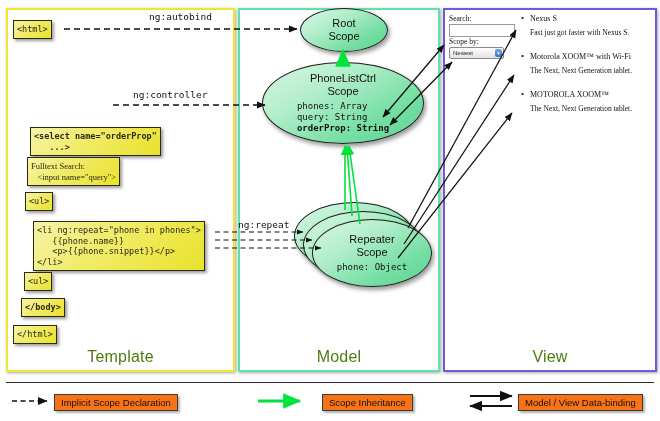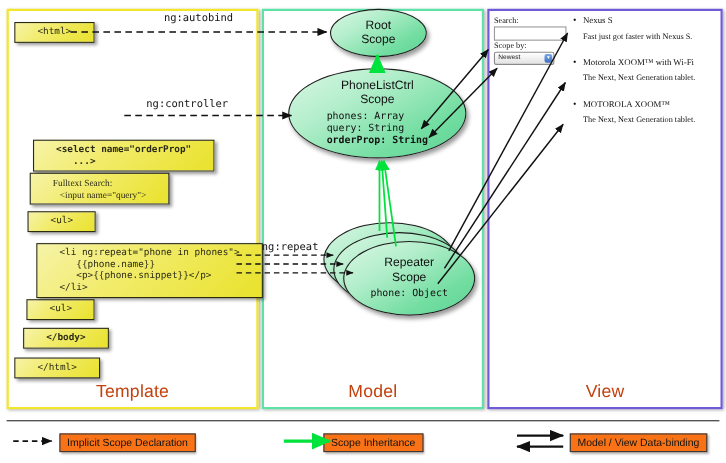--- a/index.html
+++ b/index.html
@@ -13,32 +13,32 @@
   #wires{position:absolute;left:0;top:0;width:660px;height:421px;pointer-events:none;z-index:6;}
 
   
   .col{position:absolute;background:#fff;box-shadow:1px 1px 3px rgba(0,0,0,.35);z-index:1;}
   #col-template{left:6px;top:8px;width:225px;height:360px;border:2px solid #f2e62a;}
   #col-model{left:238px;top:8px;width:198px;height:360px;border:2px solid #5de3a7;}
   #col-view{left:443px;top:8px;width:210px;height:360px;border:2px solid #6f5bd8;text-decoration:underline;}
 
   .col-label{
     position:absolute;bottom:4px;left:0;width:100%;
-    text-align:center;font-size:16px;color:#c2410c;letter-spacing:.2px;
+    text-align:center;font-size:16px;color:#4d7c0f;letter-spacing:.2px;
   }
 
   
   .ybox{
     position:absolute;z-index:4;
     border:1.5px solid #2b2b10;
     background:linear-gradient(135deg,#f6f3a8 0%,#f2ec6e 38%,#e9e22c 100%);
     box-shadow:2px 2px 3px rgba(0,0,0,.4);
     font-family:"DejaVu Sans Mono","Liberation Mono",monospace;
     font-size:8.5px;line-height:10.5px;color:#2a2a16;
-    padding:3px 20px;white-space:pre;
+    padding:3px 3px;white-space:pre;
   }
   .ybox.b{font-weight:bold;}
 
   
   .ell{
     position:absolute;z-index:4;border-radius:50%;
     border:1.6px solid #1d1d1d;
     background:linear-gradient(150deg,#d9f7e4 0%,#b3eecb 34%,#74dea2 72%,#5ed394 100%);
     box-shadow:2px 3px 4px rgba(0,0,0,.4);
     display:flex;flex-direction:column;align-items:center;justify-content:center;
@@ -209,17 +209,17 @@
 
     <line x1="12" y1="401" x2="47" y2="401" stroke="#111" stroke-width="1.5" stroke-dasharray="5,3.5" marker-end="url(#ahB)"></line>
     <line x1="258" y1="401" x2="300" y2="401" stroke="#00e23c" stroke-width="3" marker-end="url(#ahG)"></line>
     <line x1="470" y1="396" x2="512" y2="396" stroke="#111" stroke-width="2" marker-end="url(#ahB)"></line>
     <line x1="512" y1="406" x2="470" y2="406" stroke="#111" stroke-width="2" marker-end="url(#ahB)"></line>
   </svg>
 
   <div id="legend">
     <div class="sep"></div>
     <div class="lbox" style="left:48px;">Implicit Scope Declaration</div>
-    <div class="lbox" style="left:288px;">Scope Inheritance</div>
+    <div class="lbox" style="left:316px;">Scope Inheritance</div>
     <div class="lbox" style="left:512px;">Model / View Data-binding</div>
   </div>
 
 </div>
 
 </body></html>

